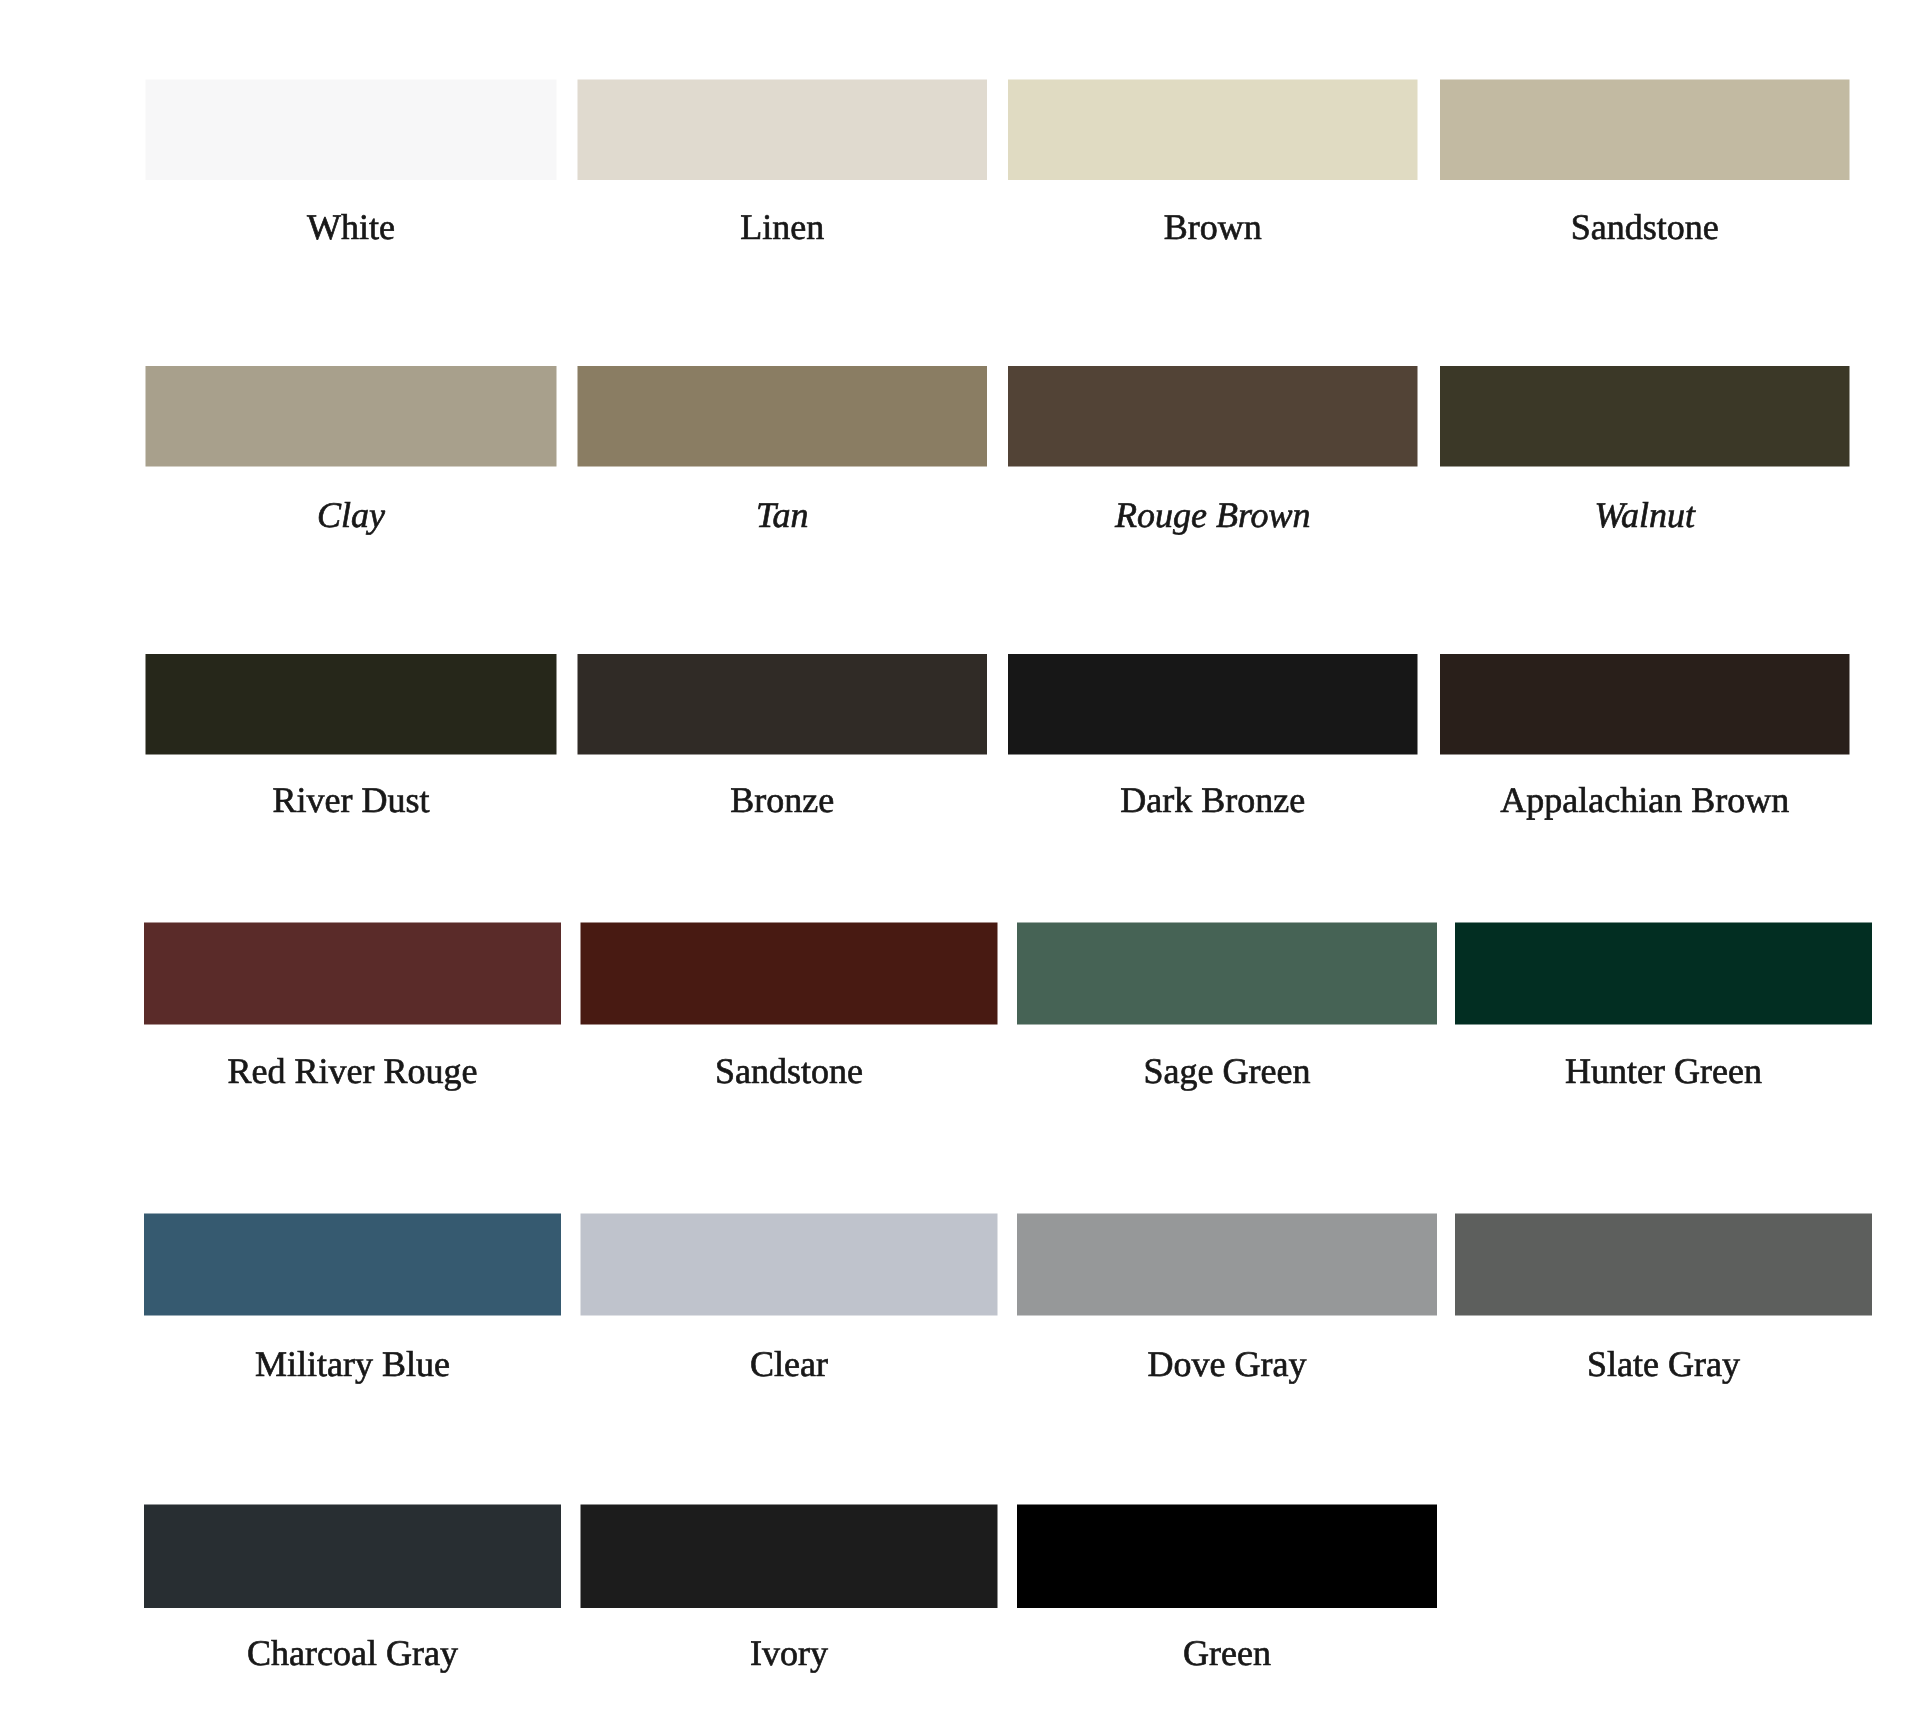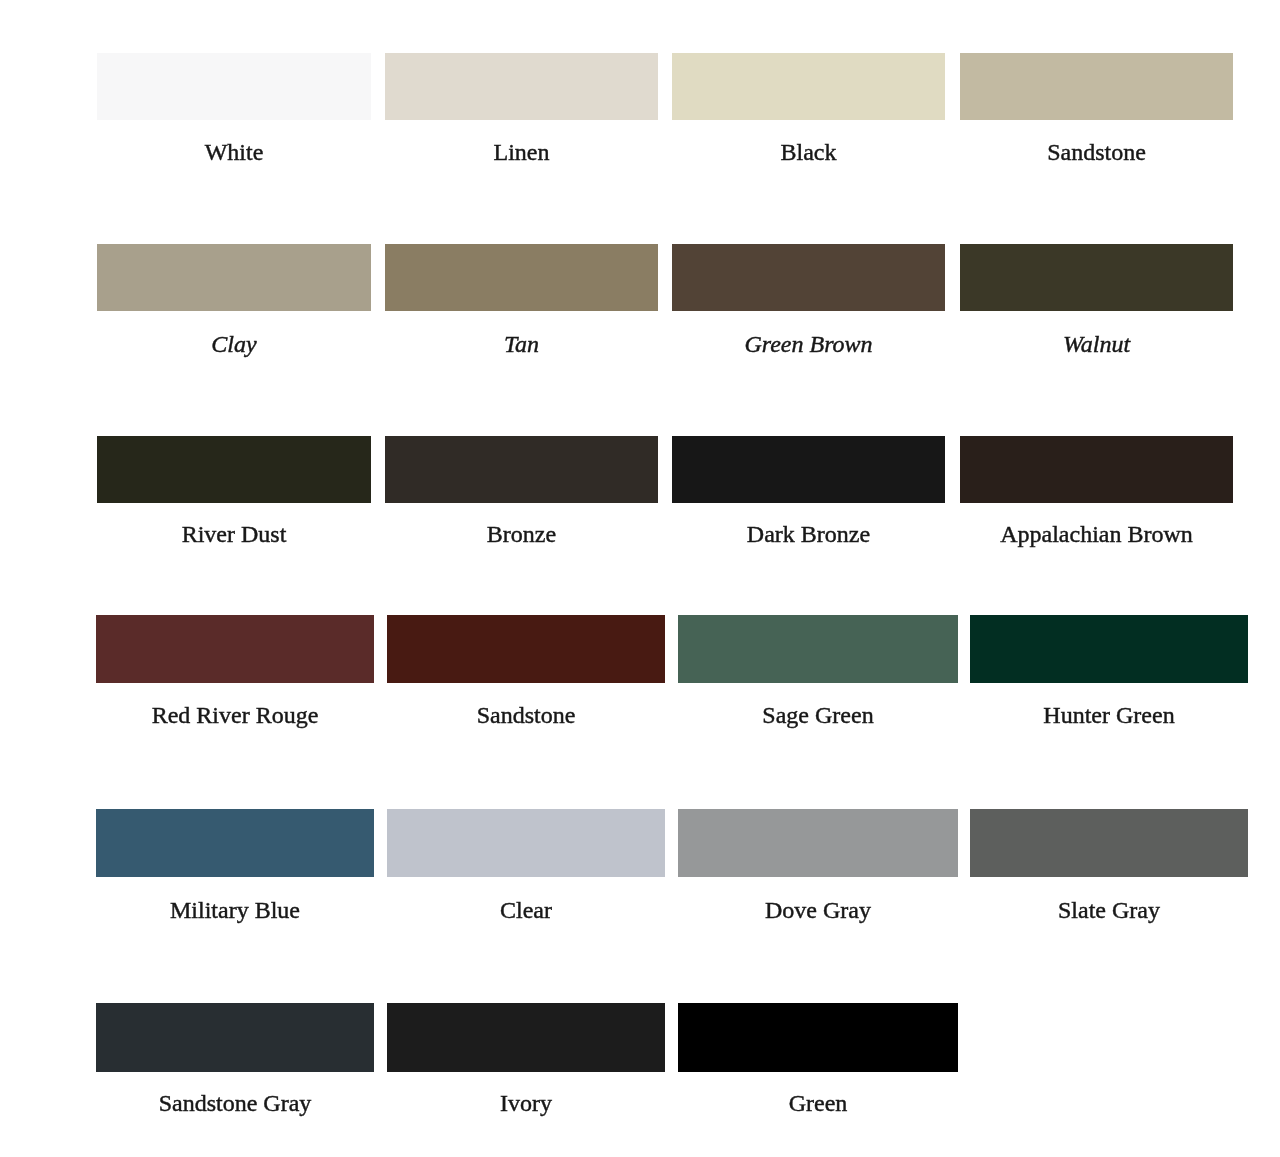--- a/index.html
+++ b/index.html
@@ -87,38 +87,38 @@
   <div class="swatch r1 c1">
     <div class="chip" style="background: rgb(247, 247, 248);"></div>
     <div class="caption">White</div>
   </div>
   <div class="swatch r1 c2">
     <div class="chip" style="background: rgb(224, 218, 207);"></div>
     <div class="caption">Linen</div>
   </div>
   <div class="swatch r1 c3">
     <div class="chip" style="background: rgb(224, 219, 194);"></div>
-    <div class="caption">Black</div>
+    <div class="caption">Brown</div>
   </div>
   <div class="swatch r1 c4">
     <div class="chip" style="background: rgb(194, 186, 162);"></div>
     <div class="caption">Sandstone</div>
   </div>
 
   <div class="swatch r2 c1">
     <div class="chip" style="background: rgb(168, 160, 140);"></div>
     <div class="caption">Clay</div>
   </div>
   <div class="swatch r2 c2">
     <div class="chip" style="background: rgb(138, 125, 99);"></div>
     <div class="caption">Tan</div>
   </div>
   <div class="swatch r2 c3">
     <div class="chip" style="background: rgb(82, 67, 54);"></div>
-    <div class="caption">Green Brown</div>
+    <div class="caption">Rouge Brown</div>
   </div>
   <div class="swatch r2 c4">
     <div class="chip" style="background: rgb(59, 56, 39);"></div>
     <div class="caption">Walnut</div>
   </div>
 
   <div class="swatch r3 c1">
     <div class="chip" style="background: rgb(38, 39, 26);"></div>
     <div class="caption">River Dust</div>
   </div>
@@ -164,21 +164,21 @@
     <div class="chip" style="background: rgb(150, 152, 153);"></div>
     <div class="caption">Dove Gray</div>
   </div>
   <div class="swatch r5 d4">
     <div class="chip" style="background: rgb(93, 95, 93);"></div>
     <div class="caption">Slate Gray</div>
   </div>
 
   <div class="swatch r6 d1">
     <div class="chip" style="background: rgb(40, 46, 50);"></div>
-    <div class="caption">Sandstone Gray</div>
+    <div class="caption">Charcoal Gray</div>
   </div>
   <div class="swatch r6 d2">
     <div class="chip" style="background: rgb(28, 28, 28);"></div>
     <div class="caption">Ivory</div>
   </div>
   <div class="swatch r6 d3">
     <div class="chip" style="background: rgb(0, 0, 0);"></div>
     <div class="caption">Green</div>
   </div>
 

